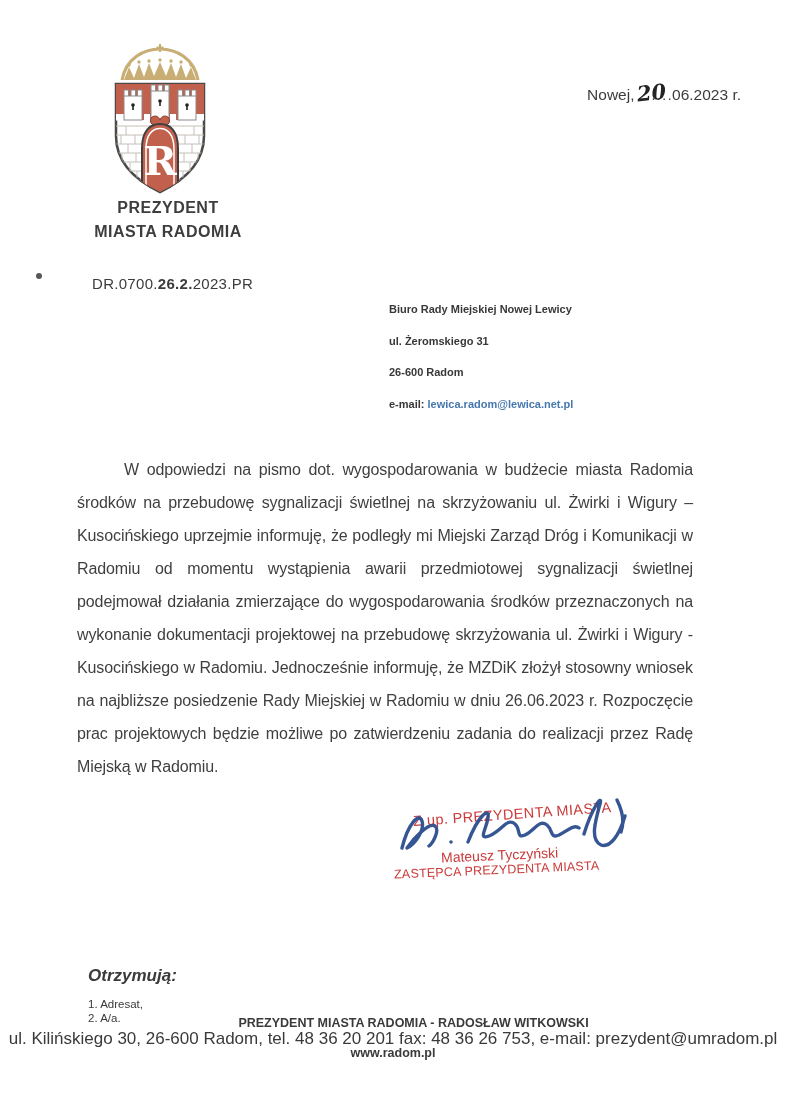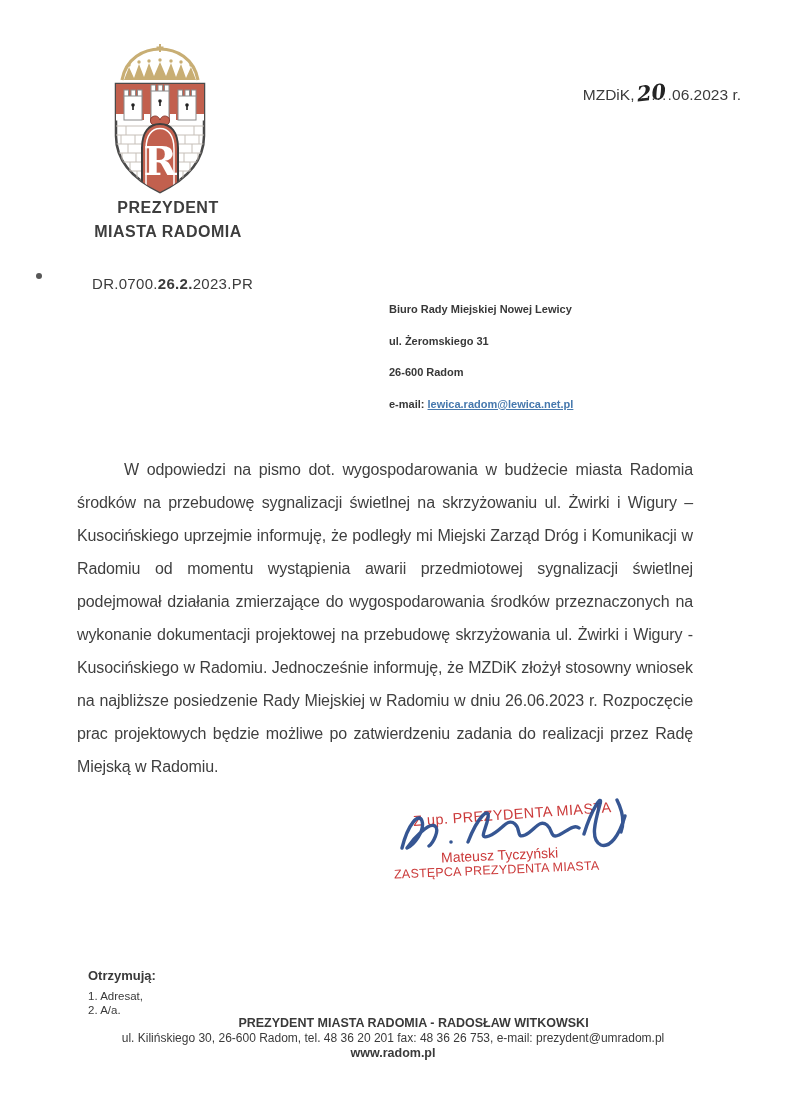--- a/index.html
+++ b/index.html
@@ -42,44 +42,44 @@
   .date-line .dots{
     display:inline-block;margin-left:-26px;margin-right:-1px;
     letter-spacing:1.5px;color:#3c3c3c;font-size:14px;
   }
   
   .recipient{
     position:absolute;left:389px;top:294px;
     font-size:11px;font-weight:bold;color:#383838;line-height:31.5px;
   }
   .recipient a{
-    color:#4678ad;text-decoration:underline;cursor:pointer;margin-top:28px;
+    color:#4678ad;cursor:pointer;margin-top:28px;
   }
   
   .body-par{
     position:absolute;left:77px;top:437px;width:616px;
     font-size:16px;line-height:33px;color:#3f3f3f;
     text-align:justify;text-indent:47px;letter-spacing:-.1px;
   }
   
   .stamp{position:absolute;color:#cb3a3a;white-space:nowrap;}
   .stamp-auth{left:413px;top:806px;font-size:14.5px;letter-spacing:.4px;transform:rotate(-4deg);}
   .stamp-name{left:441px;top:847px;font-size:14px;transform:rotate(-2.5deg);}
   .stamp-title{left:394px;top:863px;font-size:12.5px;letter-spacing:.2px;transform:rotate(-2.5deg);}
   .sig-ink{position:absolute;left:388px;top:788px;width:256px;height:78px;}
   
   .distribution{position:absolute;left:88px;top:969px;font-size:11.5px;line-height:14px;color:#3a3a3a;}
-  .distribution .head{font-weight:bold;font-size:13px;margin-bottom:6px;}
+  .distribution .head{font-weight:bold;font-size:17px;margin-bottom:14px;font-style:italic;}
   
   .footer{
     position:absolute;left:0;top:1016px;width:786px;
     text-align:center;color:#3a3a3a;line-height:15px;
   }
   .footer .f1{font-weight:bold;font-size:12.5px;padding-left:41px;}
-  .footer .f2{font-size:12px;}
+  .footer .f2{font-size:17px;}
   .footer .f3{font-weight:bold;font-size:12.5px;}
 </style>
 </head>
 <body>
 
 <div class="page">
 
   <svg class="crest" viewBox="0 0 112 156" aria-hidden="true">
     <defs>
       <clipPath id="shieldClip">
@@ -170,21 +170,21 @@
 
   <div class="org-name">
     <div>PREZYDENT</div>
     <div>MIASTA RADOMIA</div>
   </div>
 
   <div class="ref-number"><span>DR.0700.</span><span class="b">26.2.</span><span>2023.PR</span></div>
 
   <div class="dot-artifact"></div>
 
-  <div class="date-line"><span>MZDiK,</span><span class="hand">20</span><span class="dots">......</span><span>06.2023 r.</span></div>
+  <div class="date-line"><span>Nowej,</span><span class="hand">20</span><span class="dots">......</span><span>06.2023 r.</span></div>
 
   <div class="recipient">
     <div>Biuro Rady Miejskiej Nowej Lewicy</div>
     <div>ul. Żeromskiego 31</div>
     <div>26-600 Radom</div>
     <div><span>e-mail:</span> <a>lewica.radom@lewica.net.pl</a></div>
   </div>
 
   <p class="body-par">W odpowiedzi na pismo dot. wygospodarowania w budżecie miasta Radomia środków na przebudowę sygnalizacji świetlnej na skrzyżowaniu ul. Żwirki i Wigury – Kusocińskiego uprzejmie informuję, że podległy mi Miejski Zarząd Dróg i Komunikacji w Radomiu od momentu wystąpienia awarii przedmiotowej sygnalizacji świetlnej podejmował działania zmierzające do wygospodarowania środków przeznaczonych na wykonanie dokumentacji projektowej na przebudowę skrzyżowania ul. Żwirki i Wigury - Kusocińskiego w Radomiu. Jednocześnie informuję, że MZDiK złożył stosowny wniosek na najbliższe posiedzenie Rady Miejskiej w Radomiu w dniu 26.06.2023 r. Rozpoczęcie prac projektowych będzie możliwe po zatwierdzeniu zadania do realizacji przez Radę Miejską w Radomiu.</p>
 

